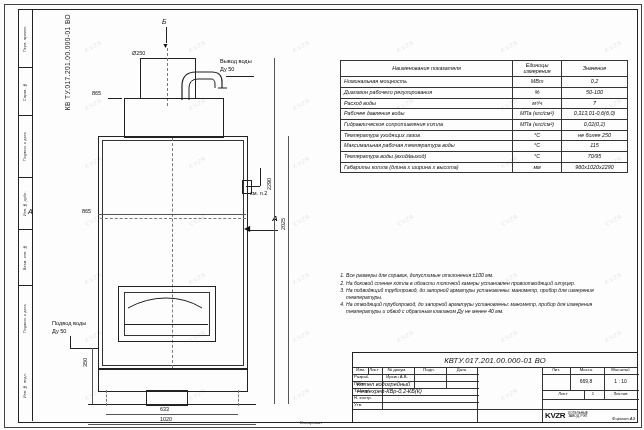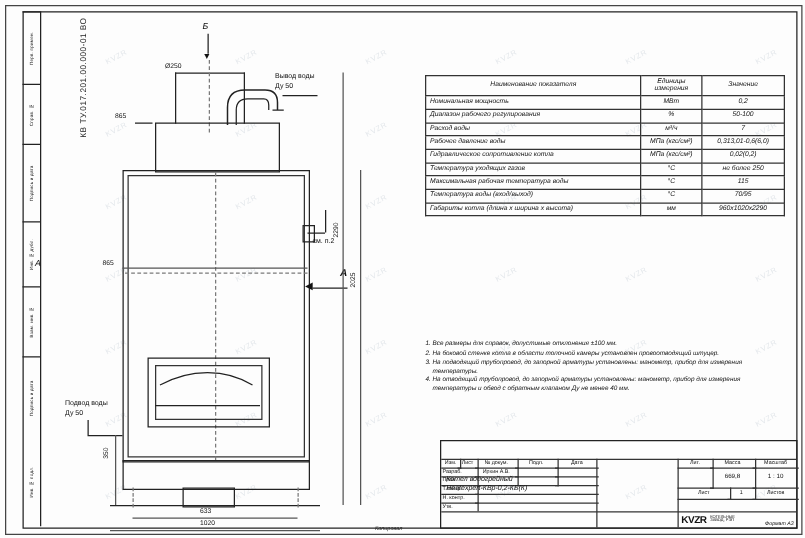--- a/index.html
+++ b/index.html
@@ -326,20 +326,21 @@
   <div class="notes">
     <ol id="notes-list">
         <li>Все размеры для справок, допустимые отклонения ±100 мм.</li>
         <li>На боковой стенке котла в области топочной камеры установлен провоотводящий штуцер.</li>
         <li>На подводящий трубопровод, до запорной арматуры установлены: манометр, прибор для измерения температуры.</li>
         <li>На отводящий трубопровод, до запорной арматуры установлены: манометр, прибор для измерения температуры и обвод с обратным клапаном Ду не менее 40 мм.</li>
       </ol>
   </div>
 
   <div class="tb">
+    <div class="tb-code">КВТУ.017.201.00.000-01 ВО</div>
 
     <div class="row" style="top:14px;"></div>
     <div class="row" style="top:56px;"></div>
 
     <div class="col" style="left:124px;top:14px;bottom:0;"></div>
     <div class="col" style="left:189px;top:14px;bottom:0;"></div>
 
     <div class="tb-cell" style="left:0;top:14px;width:13px;height:7px;border-right:.8px solid #333;border-bottom:.8px solid #333;">Изм.</div>
     <div class="tb-cell" style="left:13px;top:14px;width:14px;height:7px;border-right:.8px solid #333;border-bottom:.8px solid #333;">Лист</div>
     <div class="tb-cell" style="left:27px;top:14px;width:32px;height:7px;border-right:.8px solid #333;border-bottom:.8px solid #333;">№ докум.</div>

